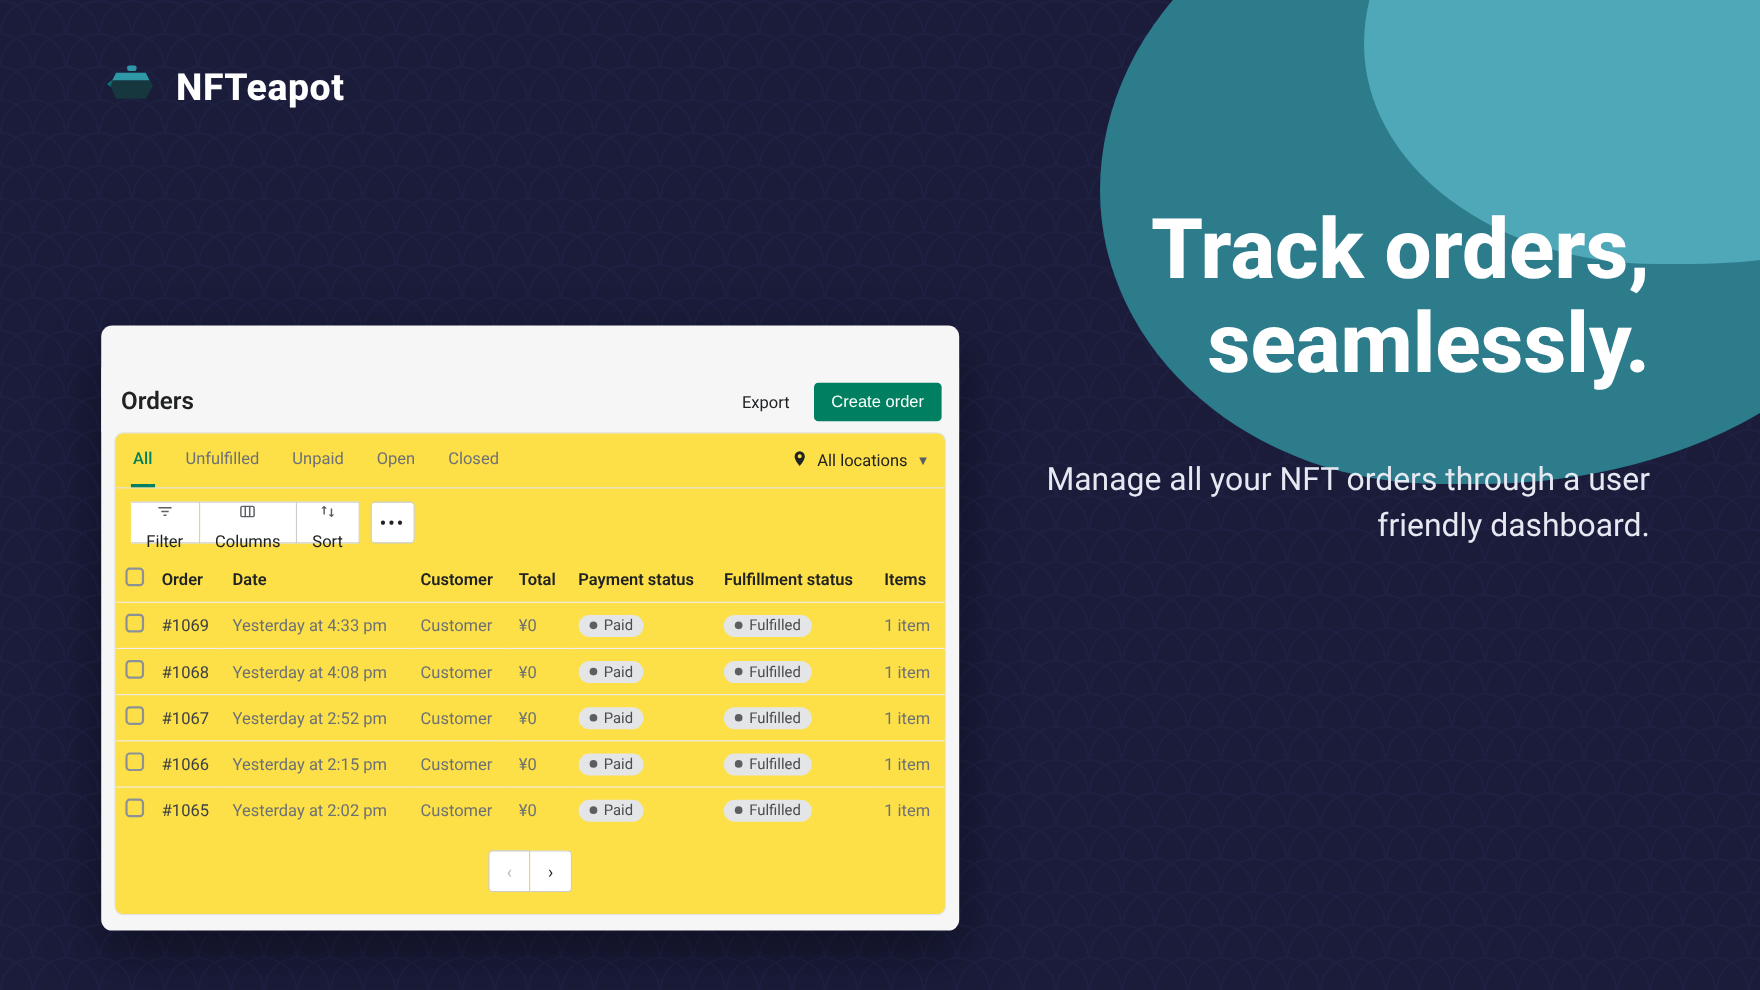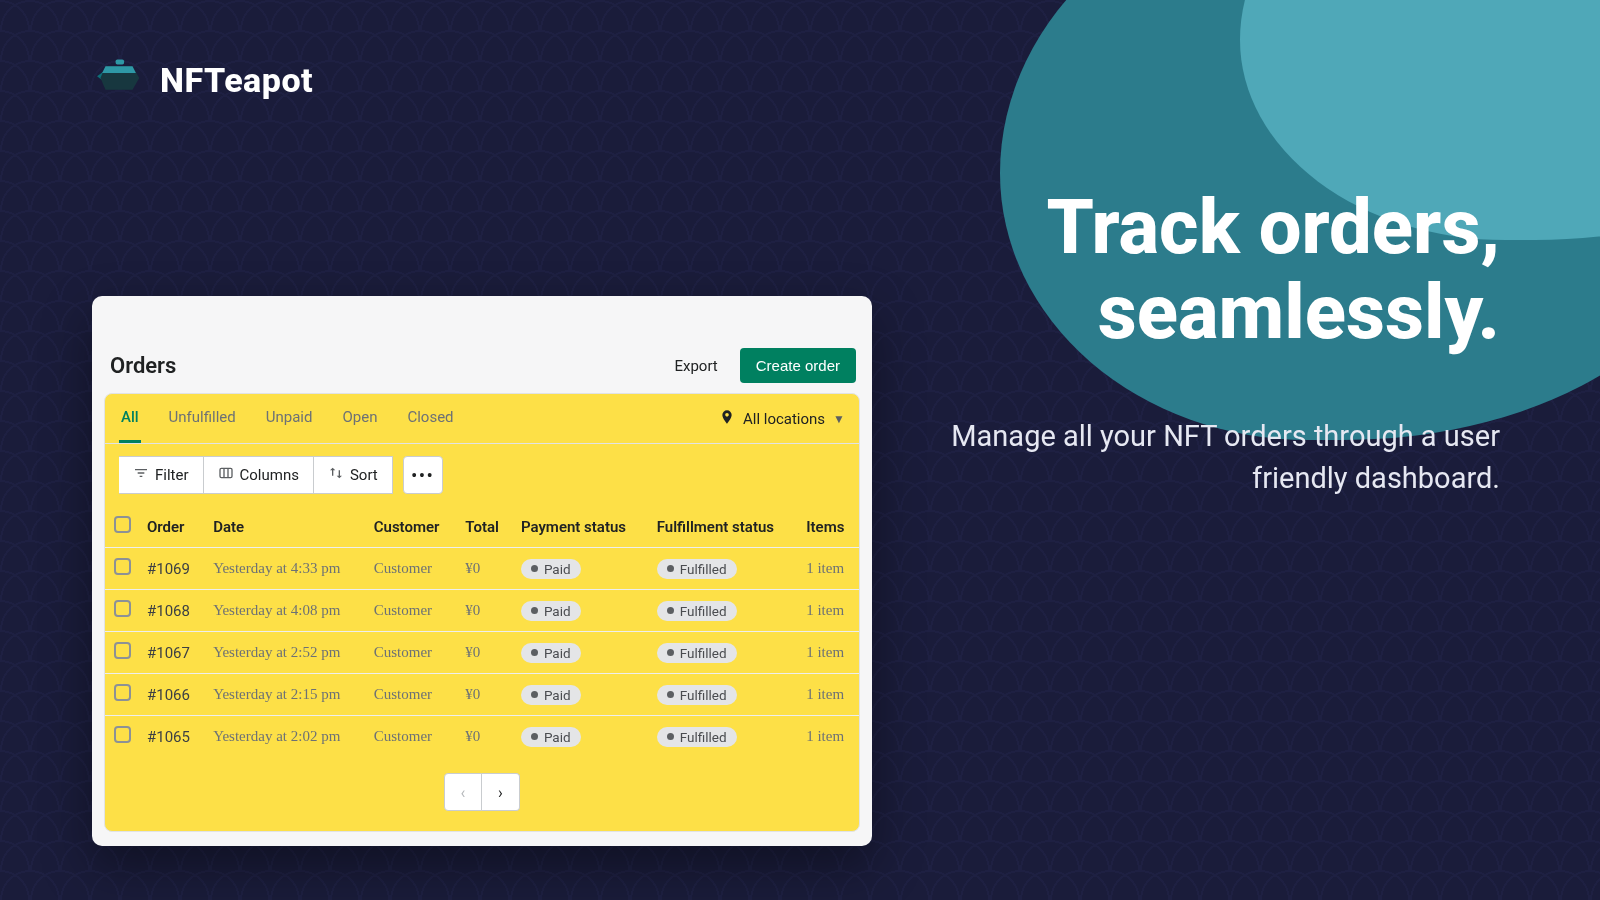--- a/index.html
+++ b/index.html
@@ -75,33 +75,33 @@
   .toolbar {
     display:flex; align-items:stretch; padding:12px 14px; gap:0;
   }
   .search {
     flex:1; display:flex; align-items:center; gap:8px;
     border:1px solid #c9cccf; border-radius:4px 0 0 4px; padding:0 10px; height:38px; background:#fff;
   }
   .search input { border:none; outline:none; font-size:15px; flex:1; background:transparent;}
   .tbtn {
     display:flex; align-items:center; gap:6px; border:1px solid #c9cccf; border-left:none;
-    padding:0 14px; height:38px; background:#fff; font-size:15px; color:#202223; cursor:pointer;
+    padding:0 14px; height:38px; background:#fff; font-size:15px; color:#202223; cursor:pointer;flex-direction:column;
   }
   .tbtn:last-of-type{ border-radius:0 4px 4px 0;}
   .tbtn svg{width:16px;height:16px;}
   .more-btn {
     margin-left:10px; width:40px; height:38px; border:1px solid #c9cccf; border-radius:4px;
     display:flex; align-items:center; justify-content:center; background:#fff; cursor:pointer; font-weight:700; letter-spacing:2px;
   }
 
   table { width:100%; border-collapse:collapse; font-size:15px;}
   thead th { text-align:left; font-weight:600; padding:10px 8px; color:#202223;}
   tbody td { padding:10px 8px; border-top:1px solid #edeeef; color:#3d4044;}
-  td.muted, .muted{ color:#6d7175;font-family:Liberation Serif, serif;}
+  td.muted, .muted{ color:#6d7175;}
   .chk { width:34px; text-align:center;}
   .cbox { width:17px;height:17px;border:2px solid #8c9196;border-radius:4px;display:inline-block;cursor:pointer;}
   .pill {
     display:inline-flex; align-items:center; gap:6px;
     background:#e4e5e7; color:#4a4c50; border-radius:10px; padding:2px 10px; font-size:13.5px;
   }
   .pill::before{content:""; width:7px;height:7px;border-radius:50%; background:#5c5f62;}
 
   .pager { display:flex; justify-content:center; gap:0; padding:16px 0 20px;}
   .pgbtn {

